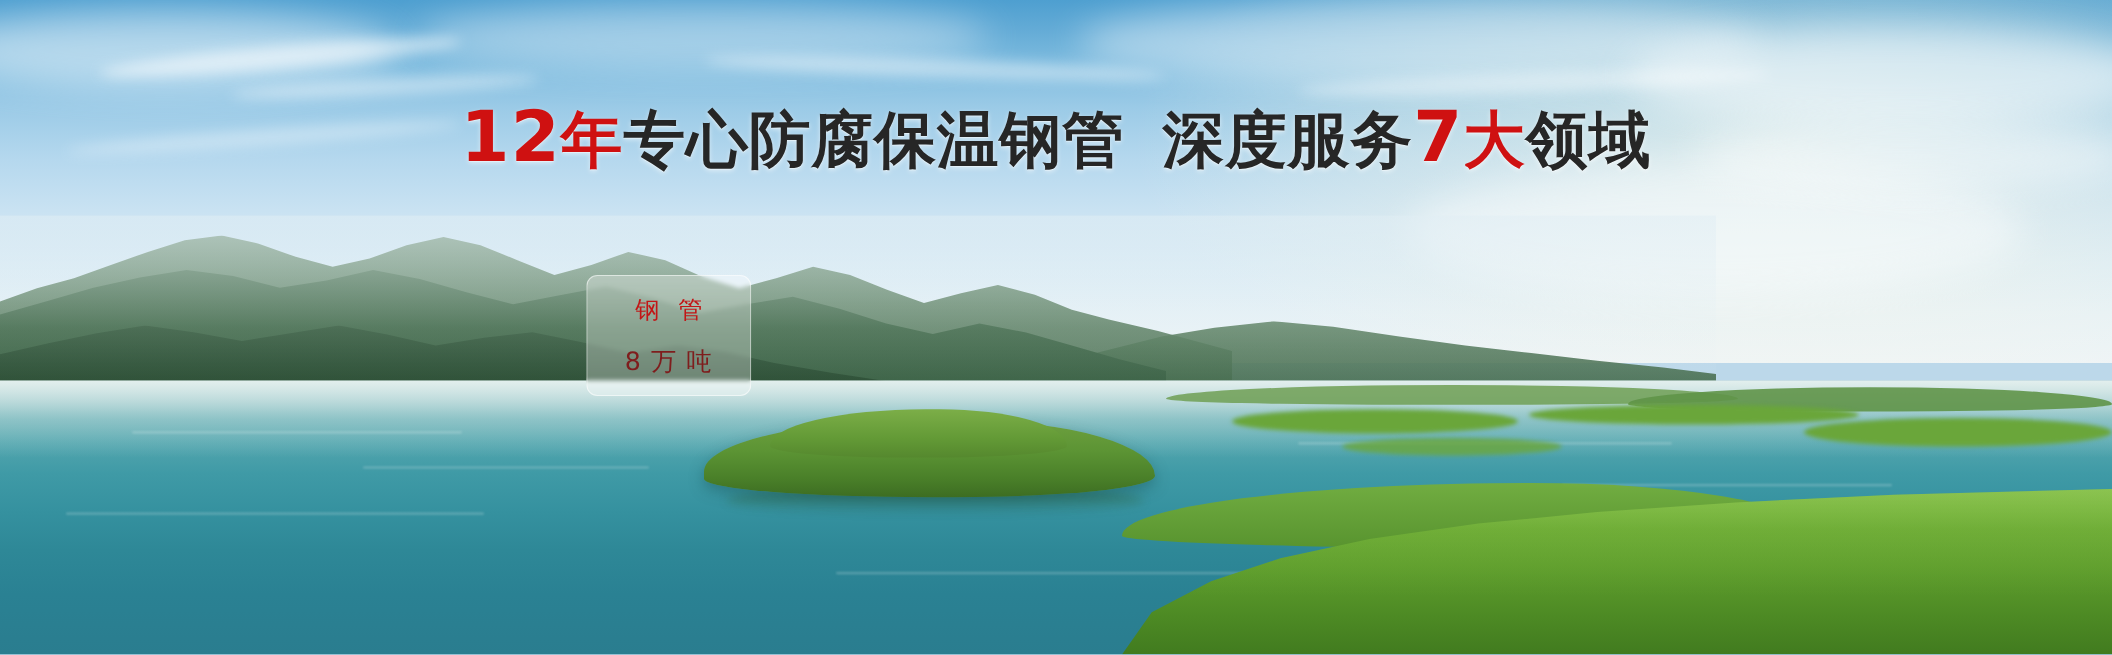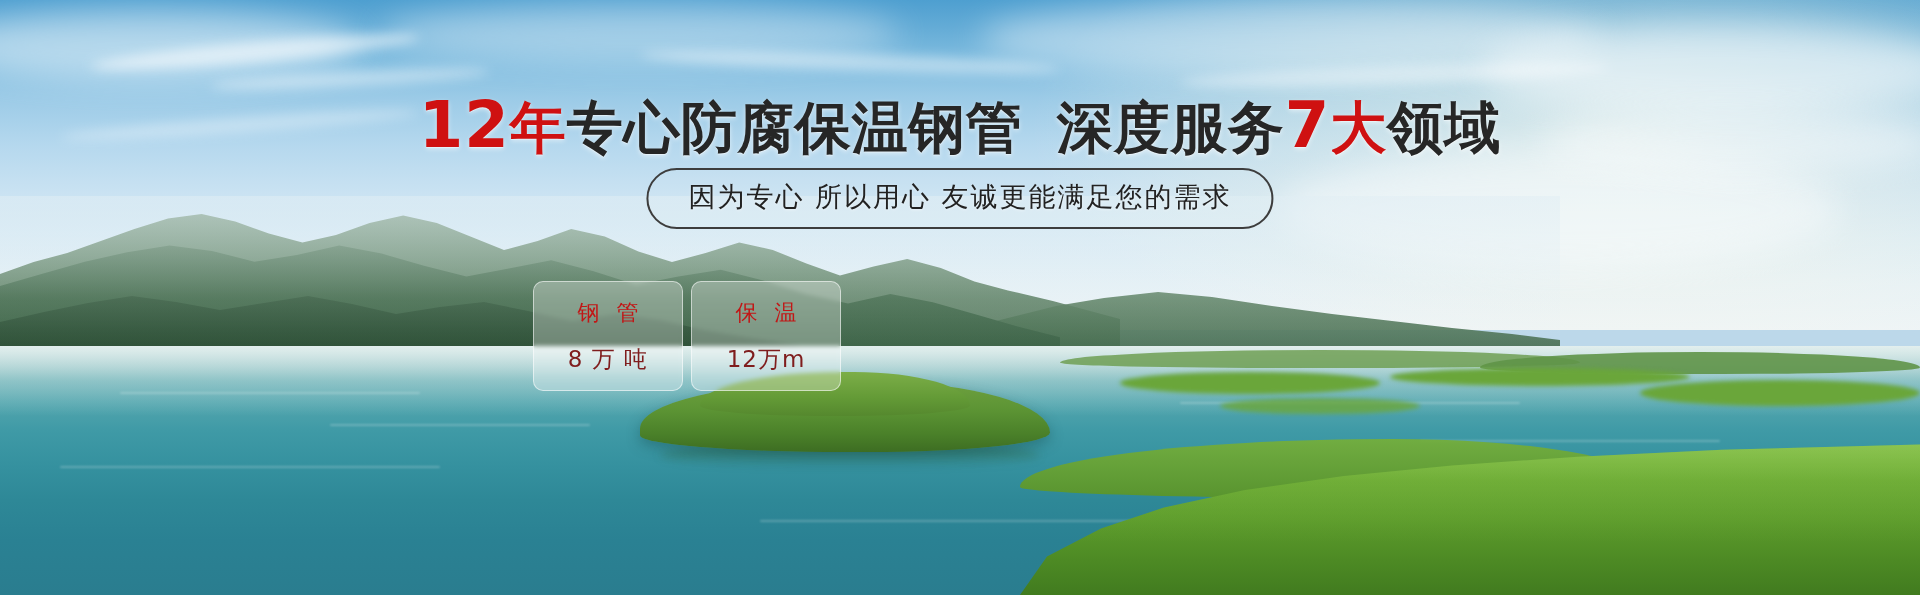--- a/index.html
+++ b/index.html
@@ -160,22 +160,22 @@
     position:absolute;left:50%;top:168px;transform:translateX(-50%);
     border:2px solid #3d3d3d;border-radius:34px;
     padding:9px 40px 12px;
     font-family:"DejaVu Sans","Liberation Sans",sans-serif;
     font-size:27px;color:#222;white-space:nowrap;letter-spacing:2px;
     background:rgba(255,255,255,0.05);
     text-shadow:0 1px 3px rgba(255,255,255,0.5);
   }
 
   .cards{
-    position:absolute;left:533px;top:281px;
-    display:flex;gap:8px;
+    position:absolute;left:533px;top:250px;
+    display:flex;gap:8px;flex-direction:column;
   }
   .card{
     width:148px;height:108px;
     border-radius:10px;
     background:rgba(255,255,255,0.30);
     border:1px solid rgba(255,255,255,0.55);
     backdrop-filter:blur(2px);
     display:flex;flex-direction:column;align-items:center;justify-content:center;
     font-family:"DejaVu Sans","Liberation Sans",sans-serif;
   }
@@ -235,30 +235,25 @@
   <div class="island2"></div>
 
   <div class="grass-left"></div>
   <div class="grass"></div>
   <div class="grass-hi"></div>
 
   <div class="headline">
     <span class="red num">12</span><span class="red">年</span><span>专心防腐保温钢管</span><span class="gap"></span><span>深度服务</span><span class="red num">7</span><span class="red">大</span><span>领域</span>
   </div>
 
-  <div class="pill">因为专心 所以用心  友诚更能满足您的需求</div>
 
   <div class="cards">
 
     <div class="card">
       <div class="label">钢 管</div>
       <div class="value"><span>8 万 吨</span></div>
     </div>
 
 
-    <div class="card">
-      <div class="label">保 温</div>
-      <div class="value"><span>12万m</span></div>
-    </div>
 
   </div>
 
 </div>
 
 </body></html>

